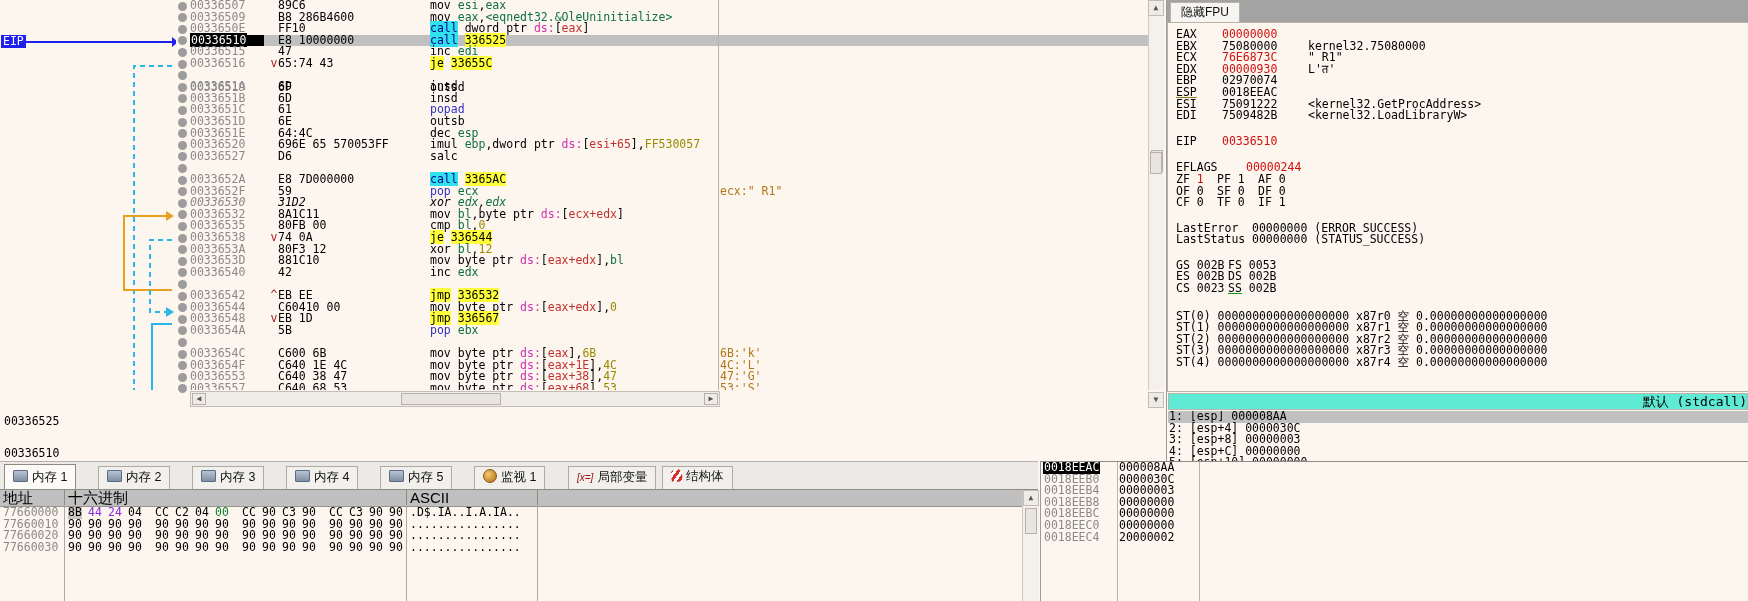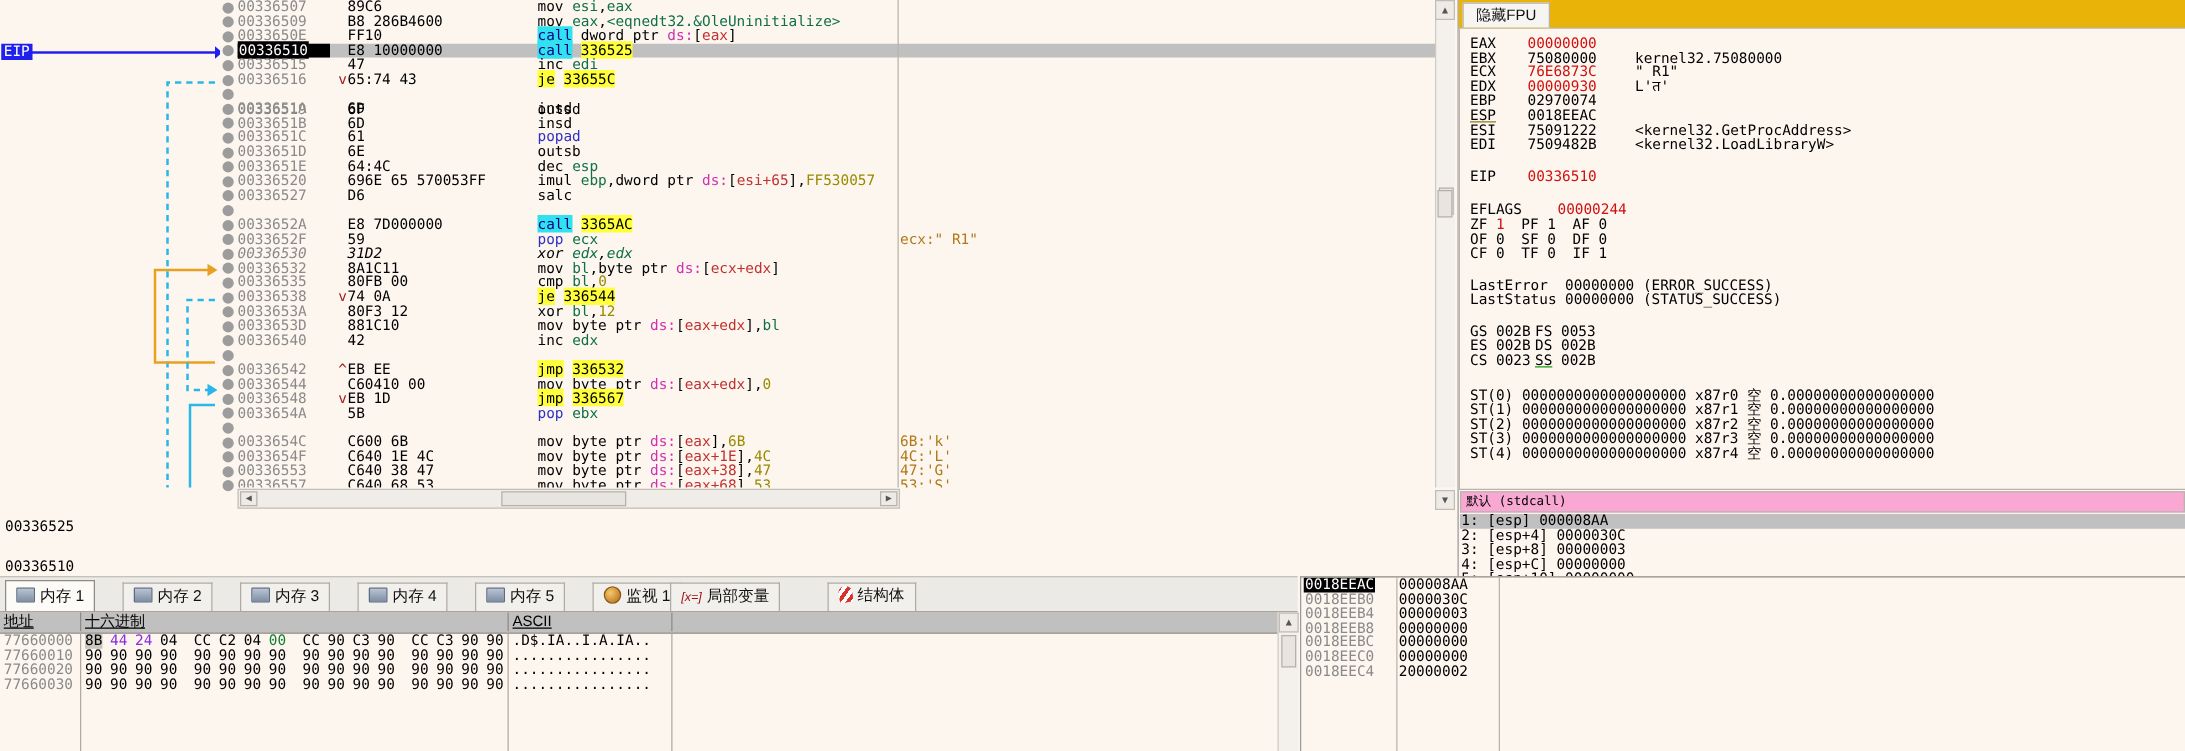--- a/index.html
+++ b/index.html
@@ -85,21 +85,21 @@
   }
   #info-strip div{position:absolute;left:4px;font-size:11.5px;}
 
   
   #regpanel{
     position:absolute;left:1166px;top:0;width:582px;height:392px;
     background:#fdf6ef;border-left:1px solid #9a9a9a;
   }
   #reg-tabbar{
     position:absolute;left:0;top:0;right:0;height:22px;
-    background:#eab308;border-bottom:1px solid #b8b2ab;
+    background:#a3a3a3;border-bottom:1px solid #b8b2ab;
   }
   #reg-tab{
     position:absolute;left:3px;top:2px;height:19px;line-height:19px;
     padding:0 10px;background:#f7f5f2;border:1px solid #b8b2ab;border-bottom:none;
     font-family:"Liberation Sans","DejaVu Sans",sans-serif;font-size:12px;color:#111;
   }
   #reg-body{
     position:absolute;left:0;top:23px;right:0;bottom:0;
     background:#fdf6ef;border:1px solid #b9b3ac;border-top:none;overflow:hidden;
   }
@@ -116,22 +116,22 @@
     position:absolute;left:1148px;top:0;width:16px;height:408px;
   }
 
   
   #args{
     position:absolute;left:1166px;top:392px;width:582px;height:70px;
     background:#fdf6ef;border-left:1px solid #9a9a9a;
   }
   #args-head{
     position:absolute;left:1px;top:1px;right:1px;height:17px;
-    background:#f9a8d4;border:1px solid #b9b3ac;box-sizing:border-box;
-    line-height:15px;padding-left:4px;font-size:10px;color:#000;
+    background:#5eead4;border:1px solid #b9b3ac;box-sizing:border-box;
+    line-height:15px;padding-left:4px;font-size:13px;color:#000;text-align:right;
   }
   .argline{position:absolute;left:2px;white-space:pre;font-size:11.5px;line-height:11.5px;color:#000;}
   .argline.sel{background:#c0c0c0;left:1px;right:1px;padding-left:1px;}
 
   
   #tabbar{
     position:absolute;left:0;top:461px;width:1038px;height:28px;
     background:#eceae6;border-top:1px solid #b8b2ab;
   }
   #tabbar .tabs-bg{position:absolute;left:0;top:0;right:0;bottom:0;background:#eceae6;}
@@ -144,22 +144,22 @@
   .tab.active{background:#fdfbf8;top:2px;height:26px;line-height:24px;border-color:#8f8a84;}
 
   #dump{
     position:absolute;left:0;top:489px;width:1038px;height:112px;
     background:#fdf6ef;border-top:1px solid #8f8a84;
   }
   #dump-head{
     position:absolute;left:0;top:0;right:0;height:16px;
     background:#c0c0c0;border-bottom:1px solid #9a948d;
   }
-  .dh{position:absolute;top:0;height:15px;line-height:15px;font-size:12px;color:#000;padding-left:3px;
-      font-family:"Liberation Sans","DejaVu Sans",sans-serif;text-decoration:underline;}
+  .dh{position:absolute;top:0;height:15px;line-height:15px;font-size:15px;color:#000;padding-left:3px;
+      font-family:"Liberation Sans","DejaVu Sans",sans-serif;}
   .dh-sep{position:absolute;top:0;width:1px;height:15px;background:#8f8a84;}
   .drow{position:absolute;left:0;white-space:pre;font-size:11.5px;line-height:11.5px;}
   .d-addr{position:absolute;left:3px;color:#8a8a8a;}
   .d-hex{position:absolute;left:68px;color:#000;}
   .d-ascii{position:absolute;left:410px;color:#000;}
   .hx-sel{background:#c9c5bf;}
   .hx-pur{color:#8a2be2;}
   .hx-grn{color:#0f7f2f;}
   #dump-vsb{position:absolute;left:1022px;top:0;width:16px;height:112px;background:#f4f1ed;border-left:1px solid #cfc9c2;}
   #dump-vsb .thumb{position:absolute;left:2px;top:18px;width:12px;height:26px;background:#e8e4df;border:1px solid #b7b1aa;box-sizing:border-box;}
@@ -352,21 +352,21 @@
   </div>
 
   <div id="tabbar">
     <div class="tabs-bg"></div>
   <div class="tab active" style="left: 4px;"><span class="memicon"></span><span>内存 1</span></div>
       <div class="tab" style="left: 98px;"><span class="memicon"></span><span>内存 2</span></div>
       <div class="tab" style="left: 192px;"><span class="memicon"></span><span>内存 3</span></div>
       <div class="tab" style="left: 286px;"><span class="memicon"></span><span>内存 4</span></div>
       <div class="tab" style="left: 380px;"><span class="memicon"></span><span>内存 5</span></div>
       <div class="tab" style="left: 474px;"><span class="watchicon"></span><span>监视 1</span></div>
-      <div class="tab" style="left: 536px;"><span class="xicon">[x=]</span><span>局部变量</span></div>
+      <div class="tab" style="left: 568px;"><span class="xicon">[x=]</span><span>局部变量</span></div>
       <div class="tab" style="left: 662px; font-family: Liberation Mono, monospace;"><span class="structicon"></span><span>结构体</span></div>
     </div>
 
   <div id="dump">
     <div id="dump-head">
       <div class="dh" style="left:0;width:64px;">地址</div>
       <div class="dh-sep" style="left:64px;"></div>
       <div class="dh" style="left:65px;width:340px;">十六进制</div>
       <div class="dh-sep" style="left:406px;"></div>
       <div class="dh" style="left:407px;width:130px;">ASCII</div>

